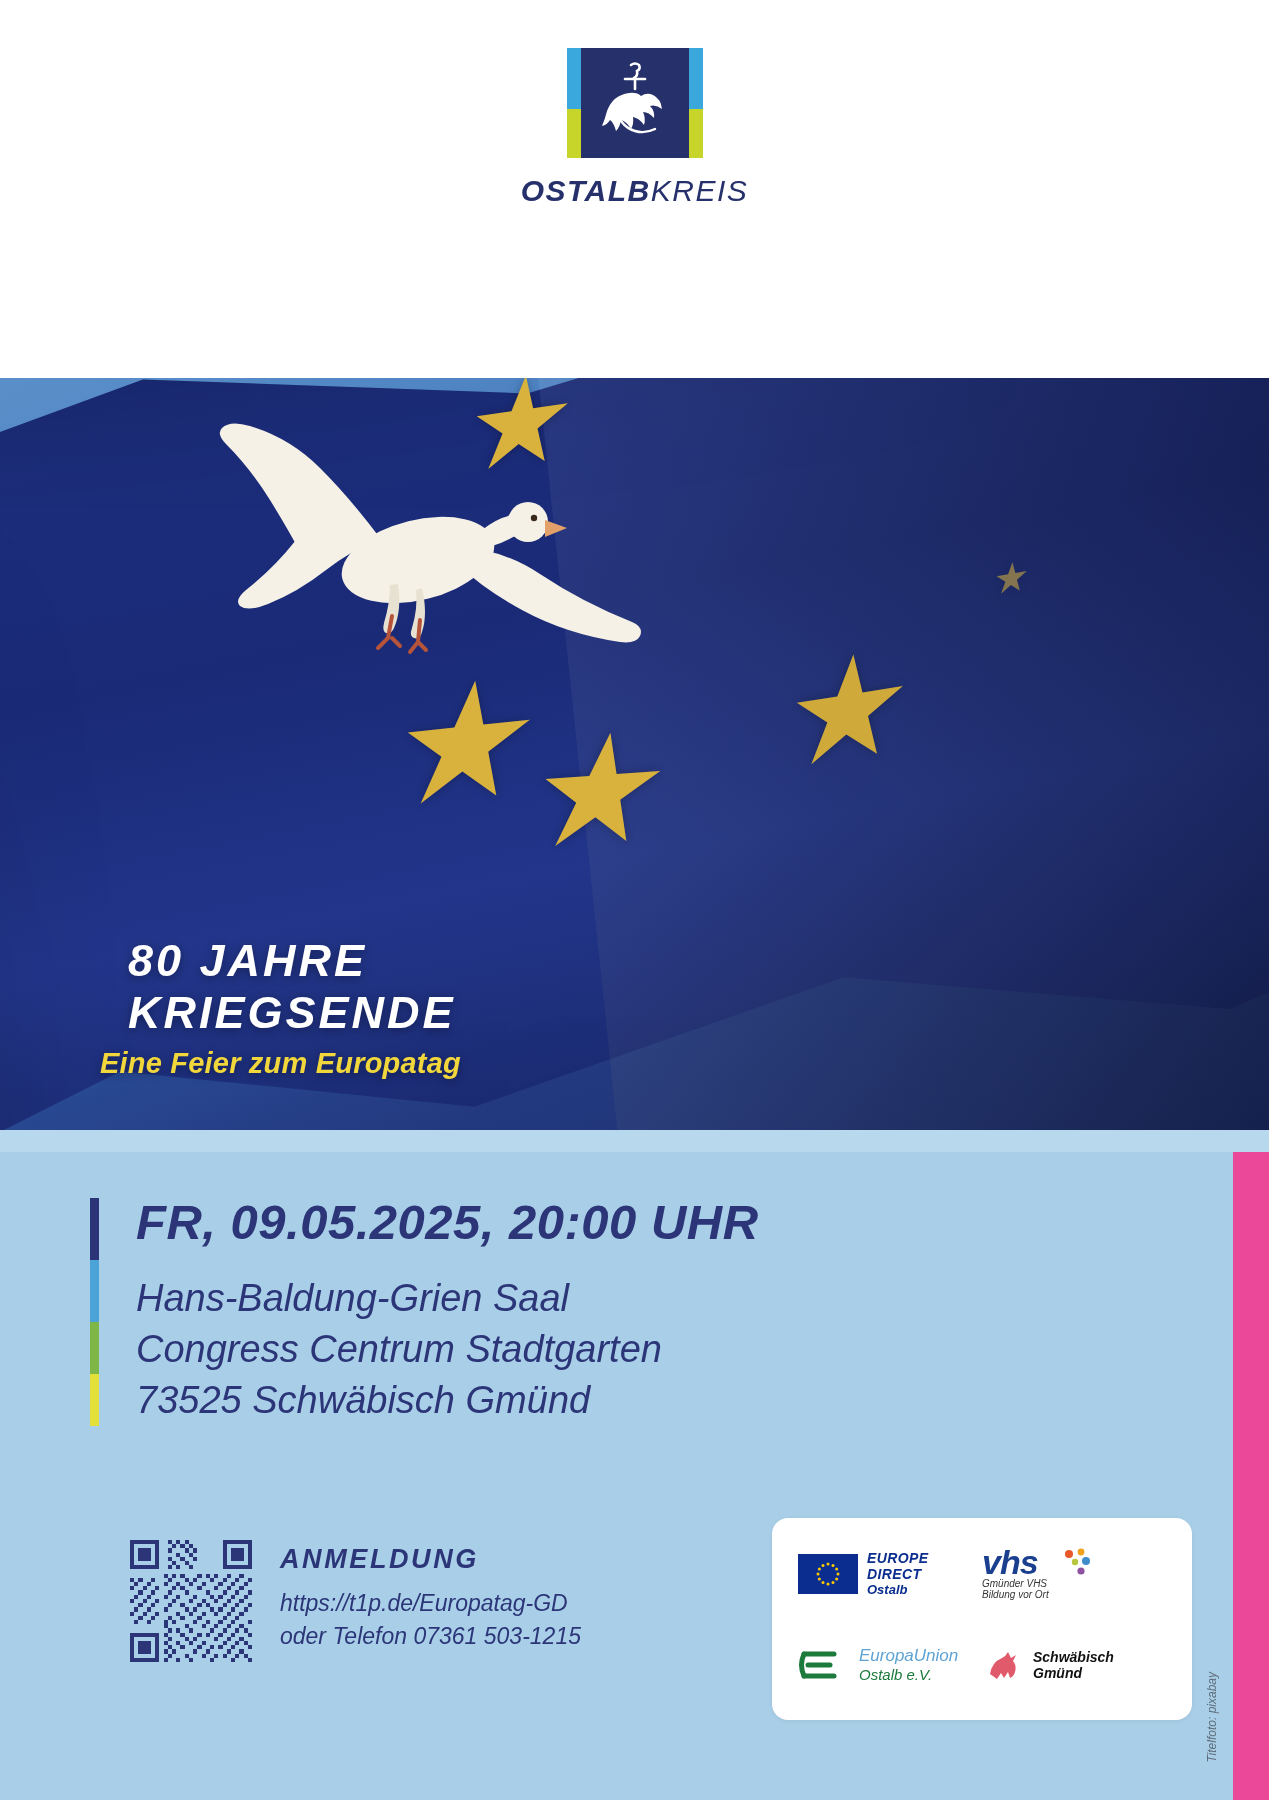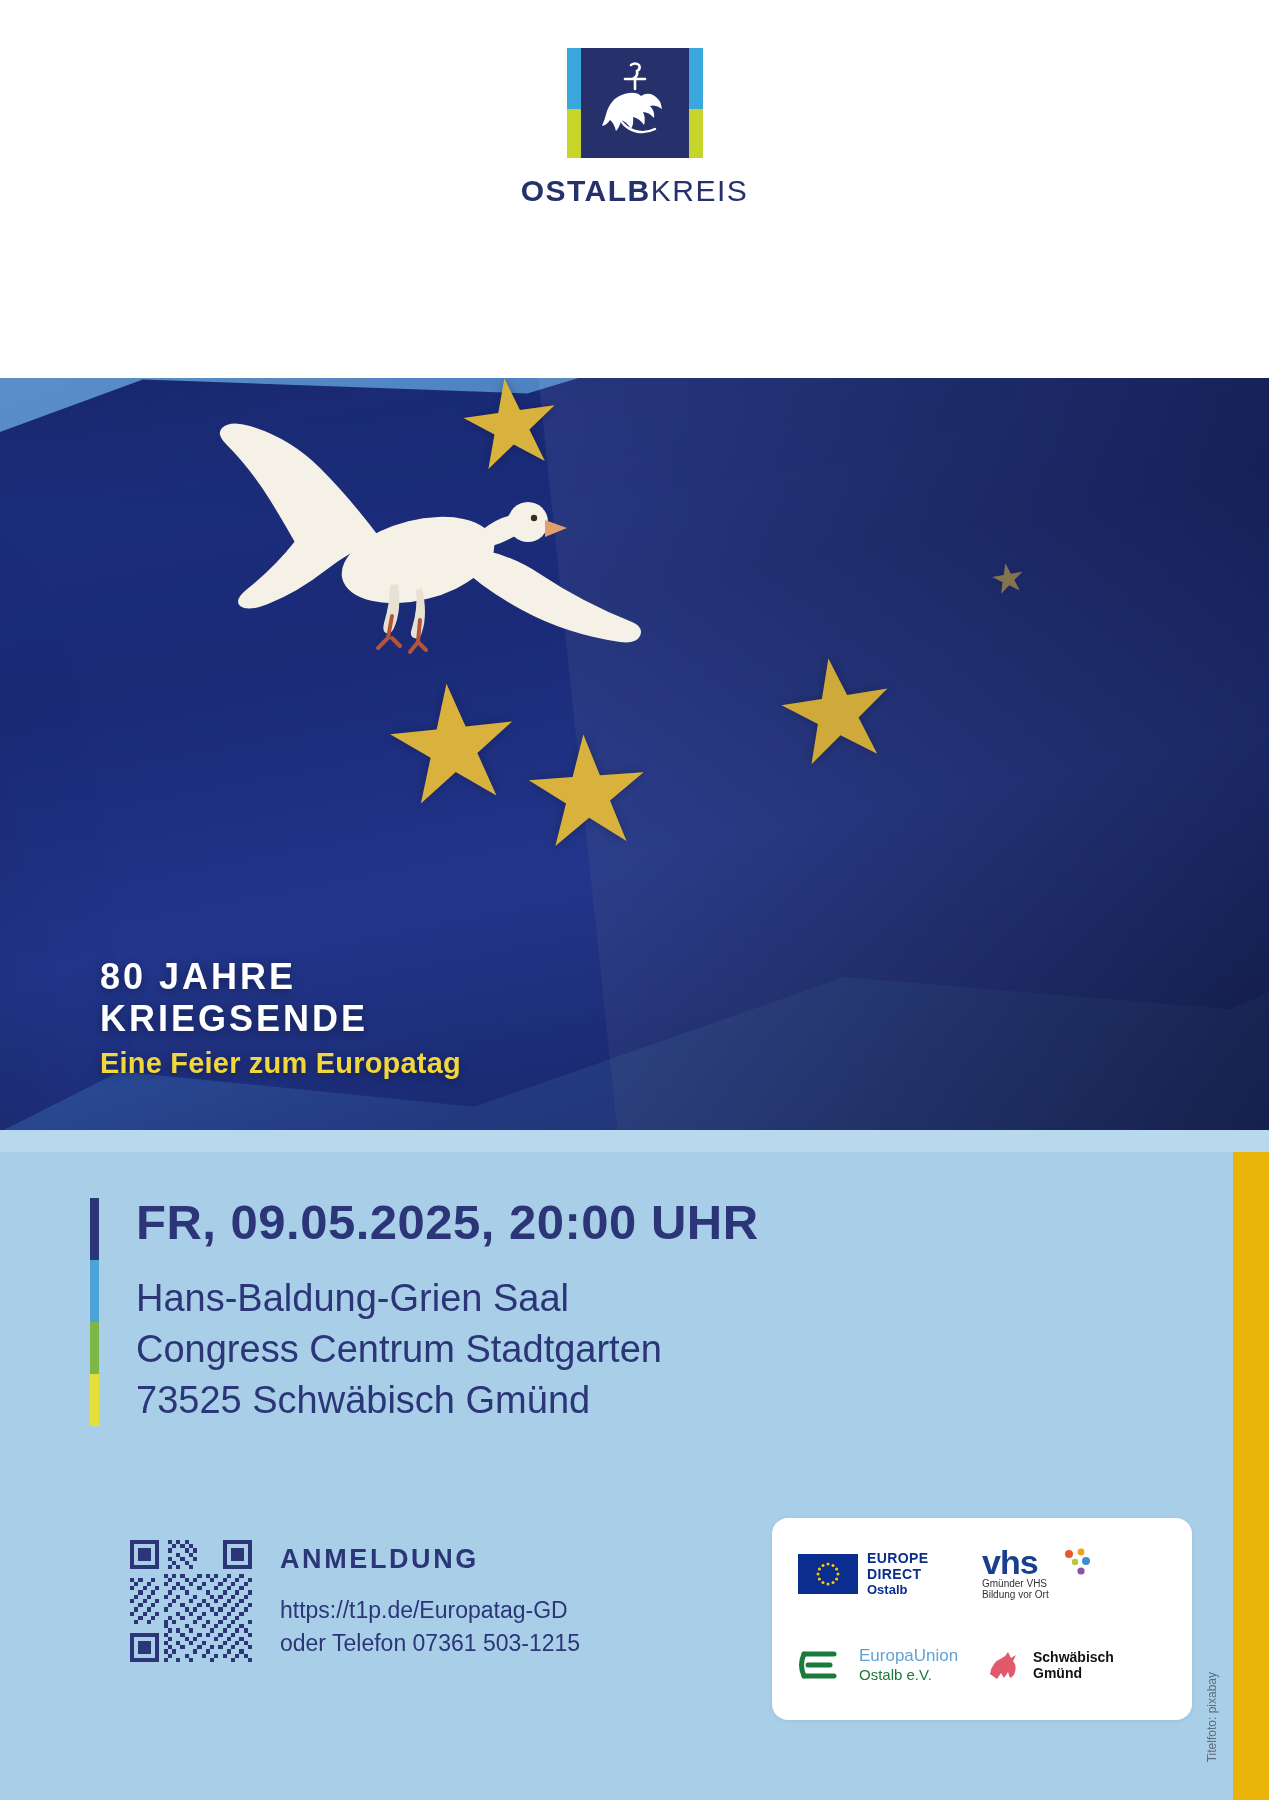--- a/index.html
+++ b/index.html
@@ -13,21 +13,22 @@
     font-family: "Liberation Sans", sans-serif;
     position: relative;
     overflow: hidden;
   }
 
   
   .poster {
     position: relative;
     width: 1269px;
     height: 1800px;
-    background: #eab308;
+    background: #ec4899;
+    font-style: italic;
   }
   .header {
     position: absolute;
     top: 0; left: 0;
     width: 1269px;
     height: 378px;
     background: #ffffff;
     display: flex;
     flex-direction: column;
     align-items: center;
@@ -120,26 +121,27 @@
   }
 
   .hero-text {
     position: absolute;
     left: 100px;
     bottom: 50px;
     z-index: 5;
   }
   .hero-title {
     color: #ffffff;
-    font-size: 36px;
+    font-size: 45px;
     font-weight: bold;
     letter-spacing: 3px;
     line-height: 1.17;
     text-shadow: 0 2px 10px rgba(0,0,0,.35);
     white-space: pre-line;
+    margin-left: 28px;
   }
   .hero-sub {
     margin-top: 7px;
     color: #f2d73c;
     font-size: 29px;
     font-weight: bold;
     letter-spacing: .2px;
     text-shadow: 0 2px 8px rgba(0,0,0,.35);
   }
 
@@ -201,21 +203,21 @@
     height: 122px;
     margin-right: 28px;
     flex: 0 0 auto;
   }
   .reg-text { padding-top: 4px; }
   .reg-title {
     color: #2b3577;
     font-size: 27px;
     font-weight: bold;
     letter-spacing: 2.6px;
-    margin-bottom: 19px;
+    margin-bottom: 12px;
   }
   .reg-line {
     color: #2b3577;
     font-size: 23px;
     line-height: 1.42;
   }
 
   
   .partners {
     position: absolute;

